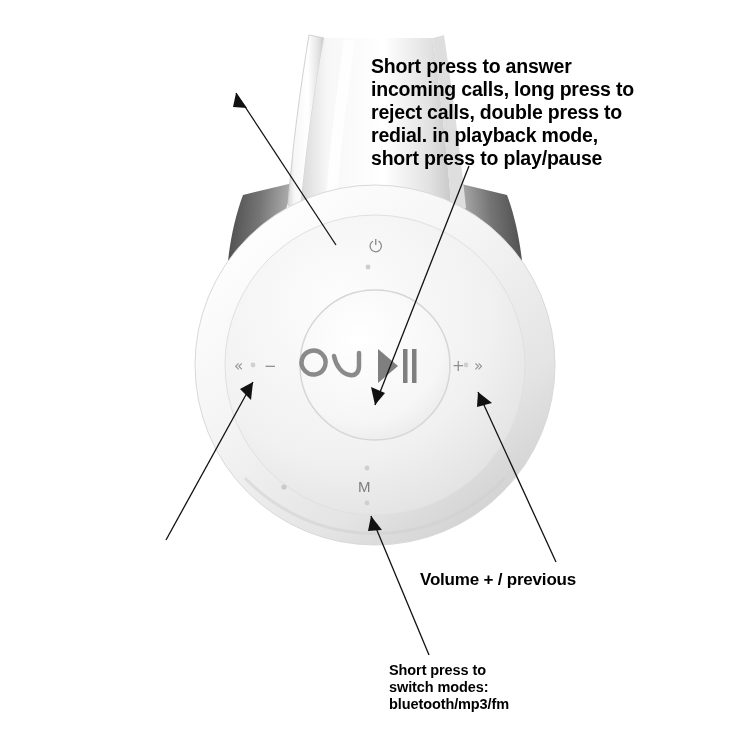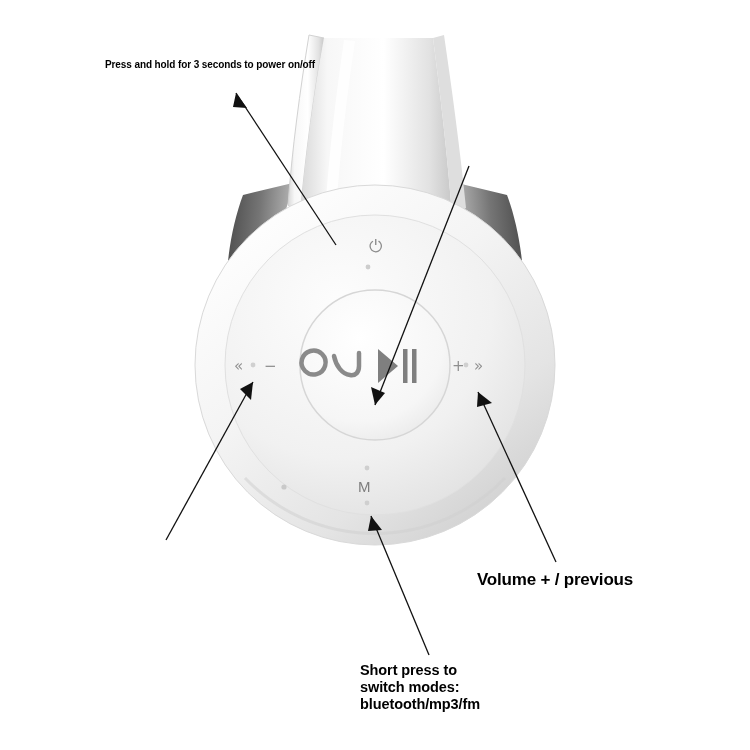--- a/index.html
+++ b/index.html
@@ -47,26 +47,27 @@
   }
   .annot.mid {
     font-size: 17px;
     font-weight: bold;
     letter-spacing: -0.2px;
   }
   .annot.small {
     font-size: 14.5px;
     font-weight: bold;
     letter-spacing: -0.1px;
+    margin-left: 29px;
   }
 
   #a-power     { left: 105px; top: 59px;  width: 250px; }
   #a-answer    { left: 371px; top: 55px;  width: 350px; }
   #a-volminus  { left: 90px;  top: 545px; width: 280px; }
-  #a-volplus   { left: 420px; top: 570px; width: 270px; text-align: center; }
+  #a-volplus   { left: 420px; top: 570px; width: 270px; }
   #a-mode      { left: 360px; top: 662px; width: 230px; }
 
   .arrows {
     position: absolute;
     left: 0; top: 0;
     width: 750px; height: 750px;
   }
 </style>
 </head>
 <body>
@@ -188,22 +189,26 @@
       <polygon points="253,382 251,400 240,389" fill="#111111" stroke="none"></polygon>
 
       <line x1="556" y1="562" x2="478" y2="392"></line>
       <polygon points="478,392 492,403 477,407" fill="#111111" stroke="none"></polygon>
 
       <line x1="429" y1="655" x2="371" y2="516"></line>
       <polygon points="371,516 382,530 368,531" fill="#111111" stroke="none"></polygon>
     </g>
   </svg>
 
-  <div id="a-power" class="annot tiny">Press and hold for 3 seconds to power on/off</div>
-
+
+  <div id="a-answer" class="annot big">Short press to answer
+incoming calls, long press to
+reject calls, double press to
+redial. in playback mode,
+short press to play/pause</div>
 
 
   <div id="a-volplus" class="annot mid">Volume + / previous</div>
 
   <div id="a-mode" class="annot small">Short press to
 switch modes:
 bluetooth/mp3/fm</div>
 
 </div>
 

